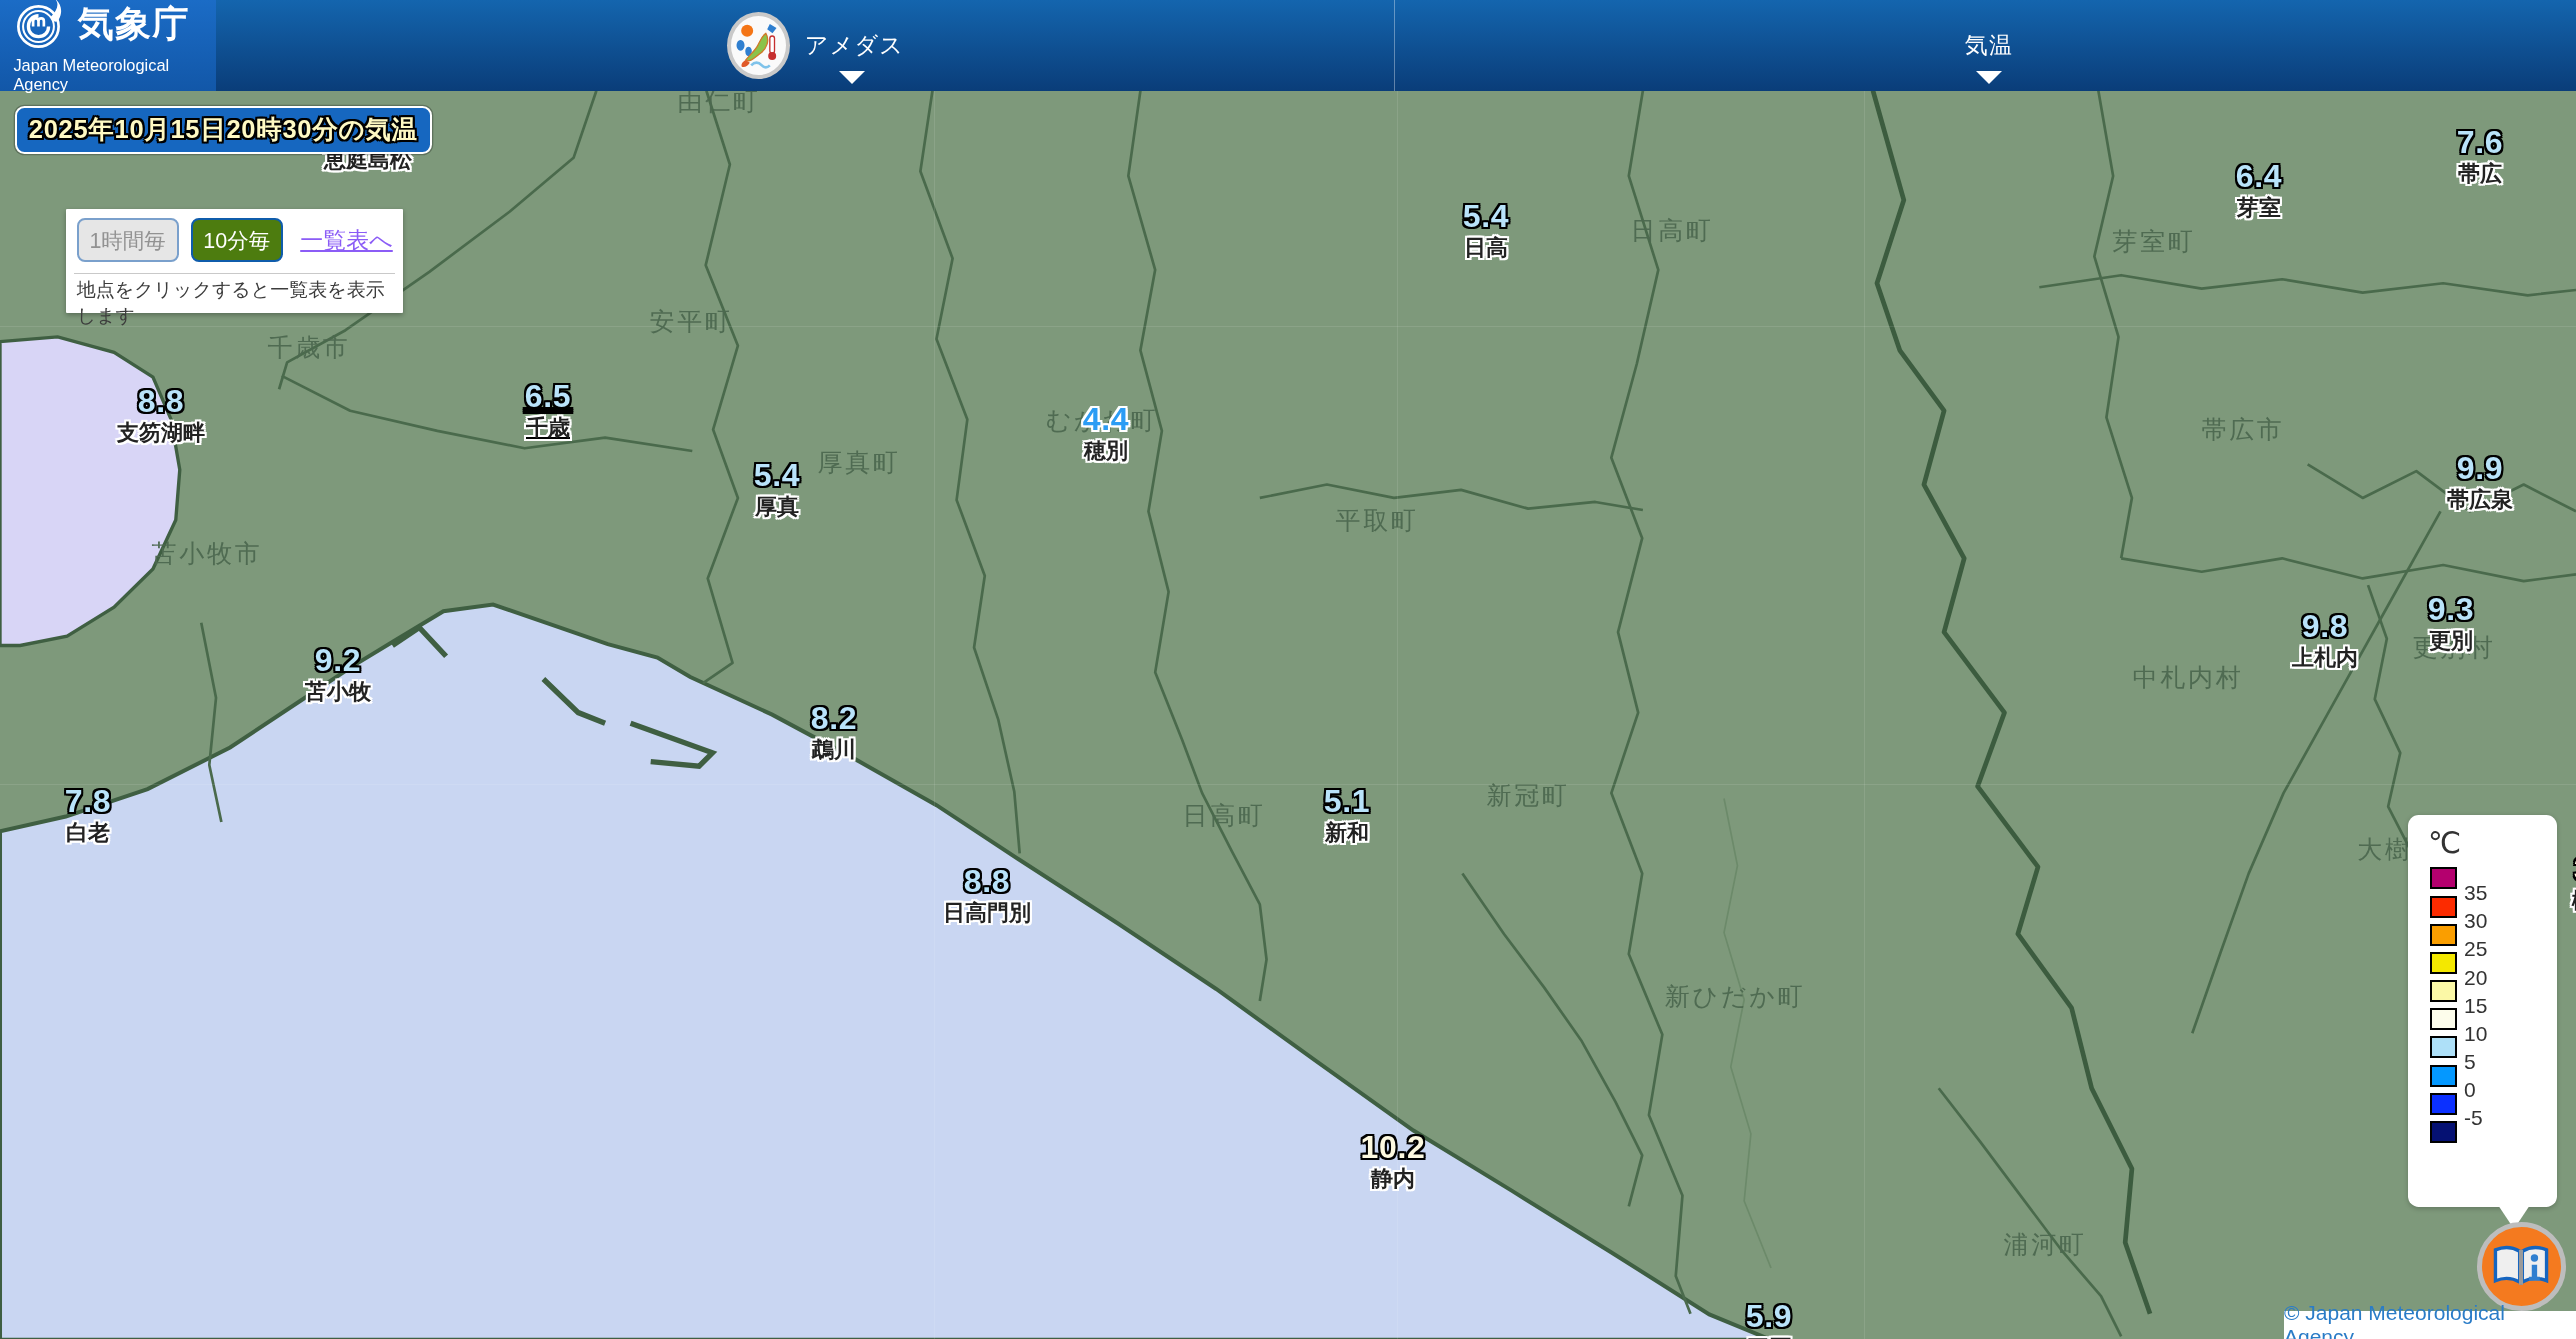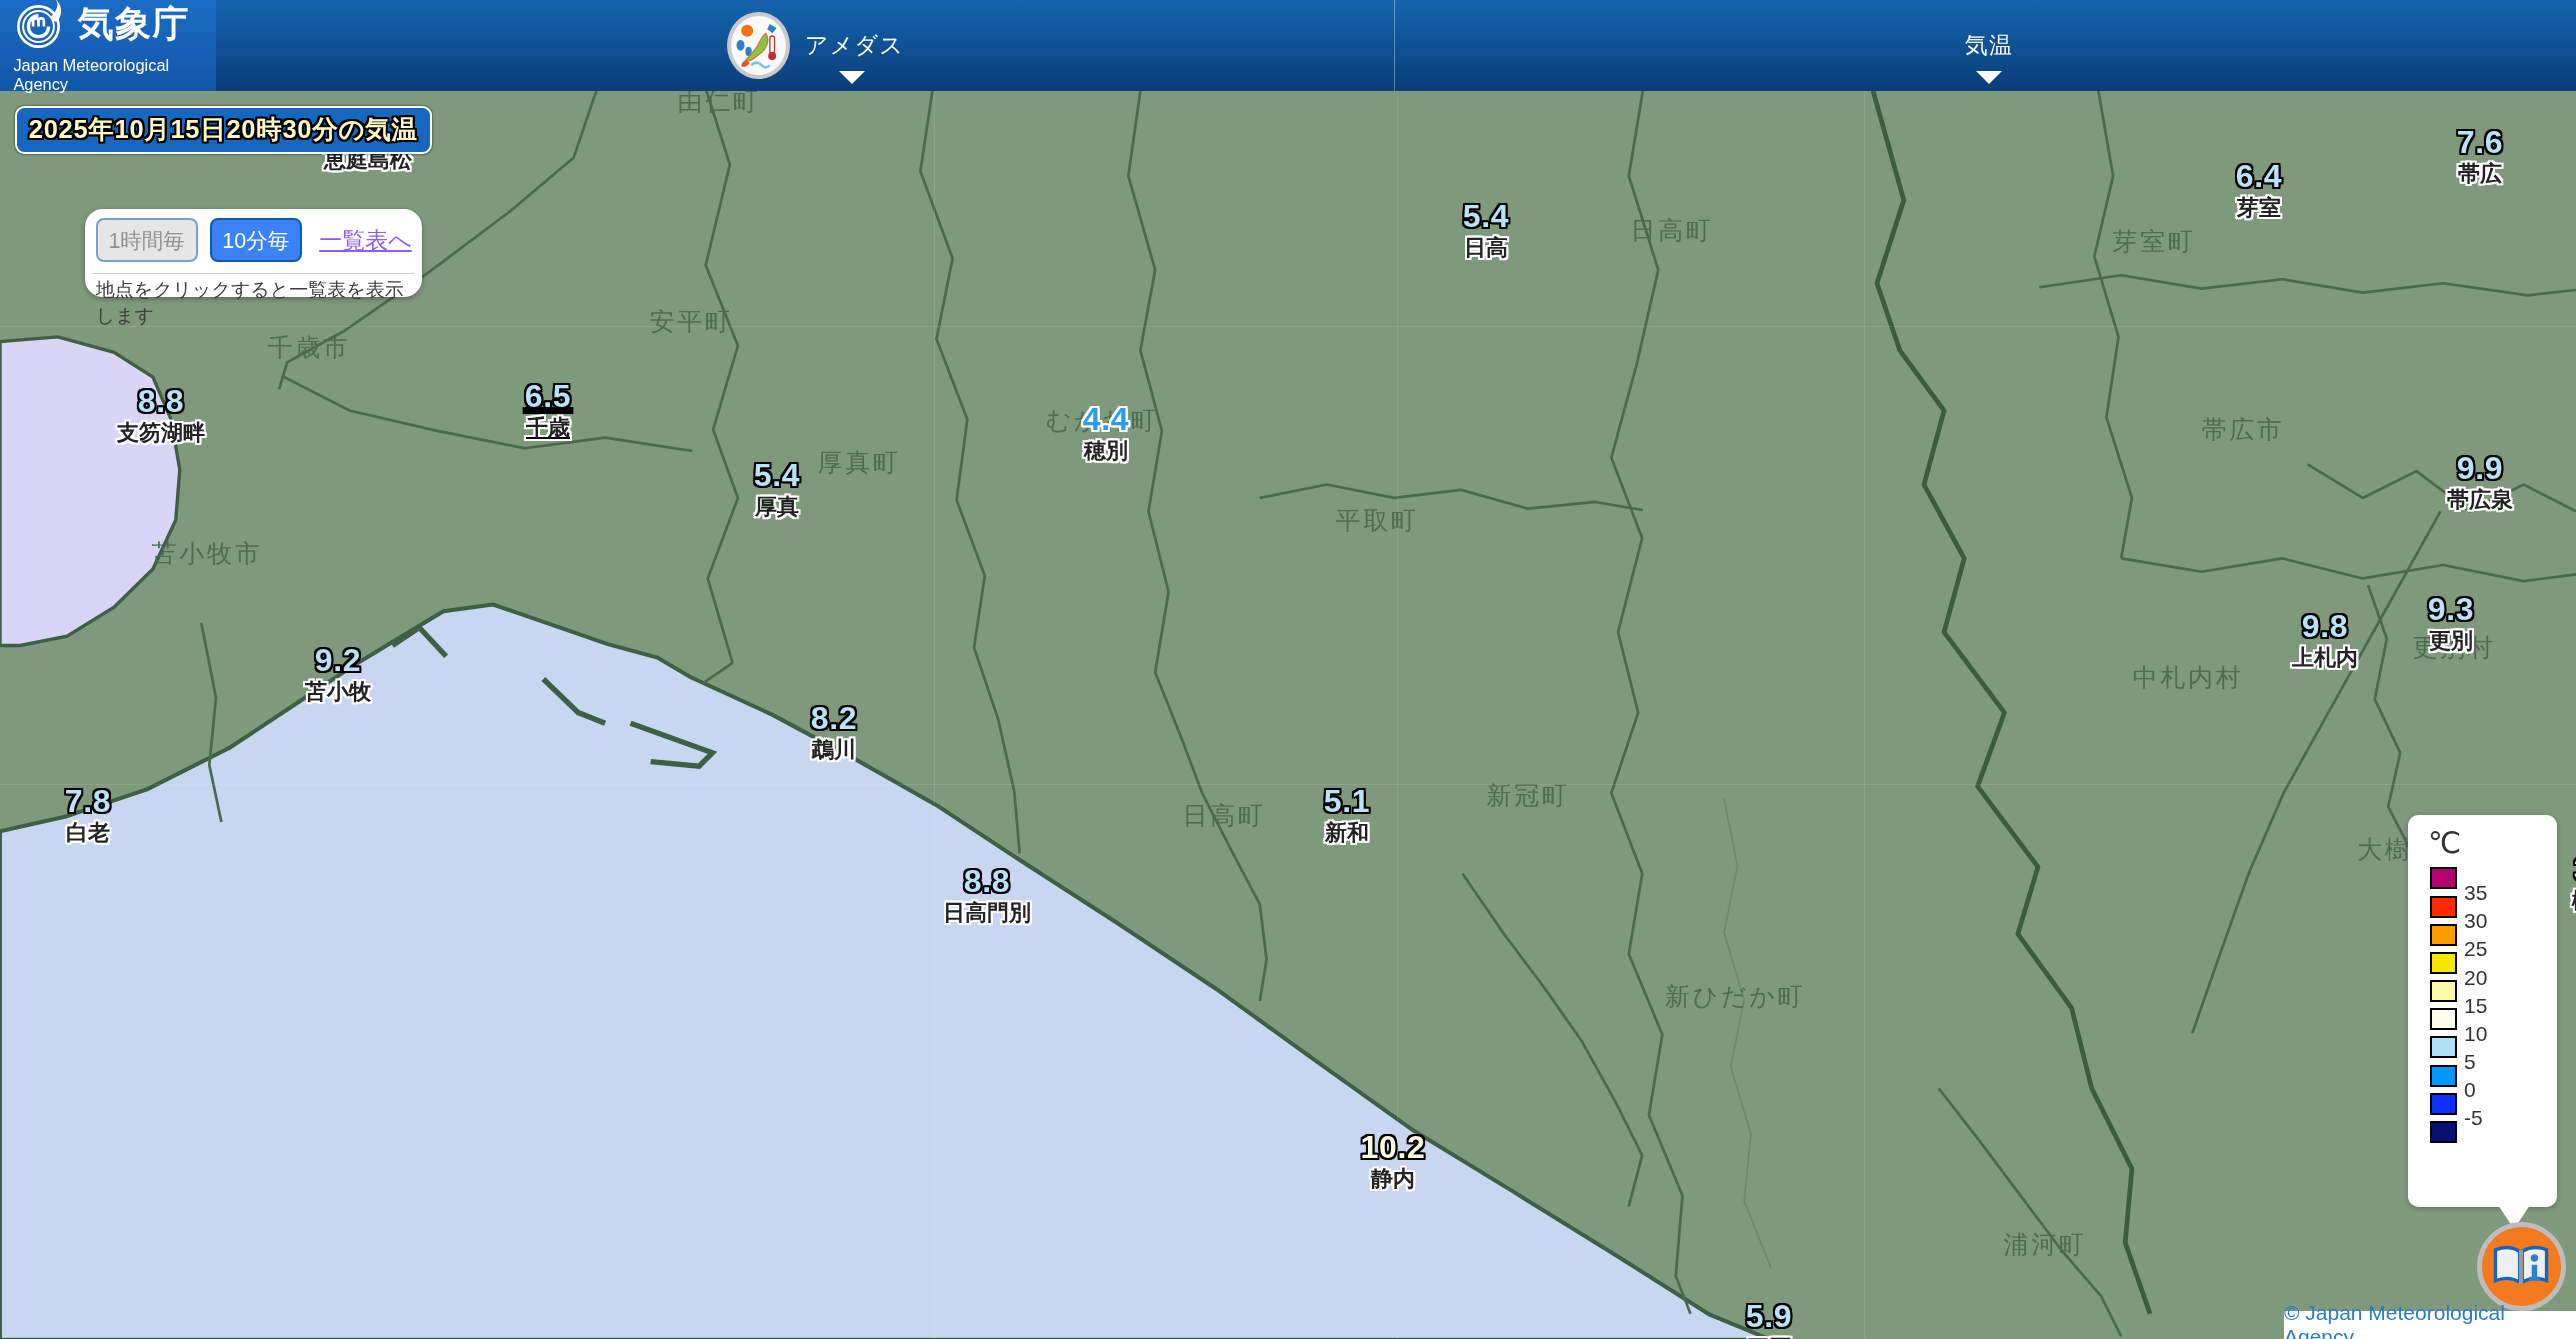--- a/index.html
+++ b/index.html
@@ -34,26 +34,26 @@
     border-left:13.4px solid transparent;border-right:13.4px solid transparent;border-top:13.4px solid #fff;}
   #header-divider{position:absolute;left:1394px;top:0;width:1.3px;height:91px;background:rgba(255,255,255,.35);z-index:21;}
   #amedas-badge{width:63px;height:67px;border-radius:50%;background:#fafafa;border:4.7px solid #c9c9c9;
     box-sizing:border-box;position:relative;overflow:hidden;flex:0 0 auto;}
   
   #date-box{position:absolute;left:14.8px;top:106px;z-index:15;background:#1667c0;border:2.7px solid #fff;
     border-radius:9.4px;padding:4px 12px 5.4px;box-shadow:0 0 0 1.3px rgba(0,0,0,.25);}
   #date-box span{color:#fef9c3;font-weight:bold;font-size:25.5px;letter-spacing:0.7px;
     text-shadow:-2px -2px 0 #000,2px -2px 0 #000,-2px 2px 0 #000,2px 2px 0 #000,0 -2px 0 #000,0 2px 0 #000,-2px 0 0 #000,2px 0 0 #000;}
   
-  #panel{position:absolute;left:66px;top:209px;width:337px;height:88px;background:#fff;border-radius:18px;
-    box-shadow:0 2px 5.4px rgba(0,0,0,.3);z-index:15;margin-left:19px;}
+  #panel{position:absolute;left:66px;top:209px;width:337px;height:104px;background:#fff;border-radius:1px;
+    box-shadow:0 2px 5.4px rgba(0,0,0,.3);z-index:15;}
   #panel .row{position:absolute;left:10.7px;top:9.4px;display:flex;align-items:center;gap:12px;}
   .btn{font-size:21.5px;border-radius:8px;padding:5.4px 10.7px;box-sizing:border-box;cursor:pointer;}
   #btn-hour{background:#e6e6e6;border:2px solid #7aa0cc;color:#929292;}
-  #btn-10min{background:#3b82f6;border:2px solid #0f5cab;color:#fff;}
+  #btn-10min{background:#4d7c0f;border:2px solid #0f5cab;color:#fff;}
   #list-link{font-size:23px;color:#8b5cf6;text-decoration:underline;margin-left:5.4px;font-family:Liberation Serif, serif;}
   #panel-divider{position:absolute;left:8px;right:8px;top:64px;height:1.3px;background:#c9c9c9;}
   #panel-hint{position:absolute;left:10.7px;top:68px;font-size:19px;color:#3c3c3c;}
   
   #legend{position:absolute;left:2408px;top:815px;width:149px;height:392px;background:#fff;border-radius:10.7px;
     z-index:10;box-shadow:0 1.3px 5.4px rgba(0,0,0,.2);}
   #legend-unit{position:absolute;left:20px;top:10.7px;font-size:29.5px;color:#333;}
   .lg-swatch{position:absolute;left:21.5px;width:27px;height:22px;border:2px solid #000;box-sizing:border-box;}
   .lg-tick{position:absolute;left:56px;font-size:21px;color:#333;line-height:21px;}
   #legend-tail{position:absolute;left:2498px;top:1205px;width:0;height:0;z-index:9;

